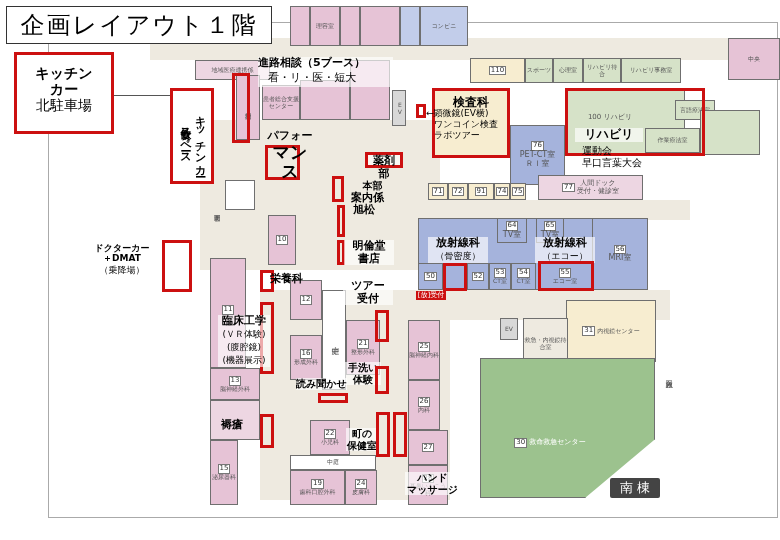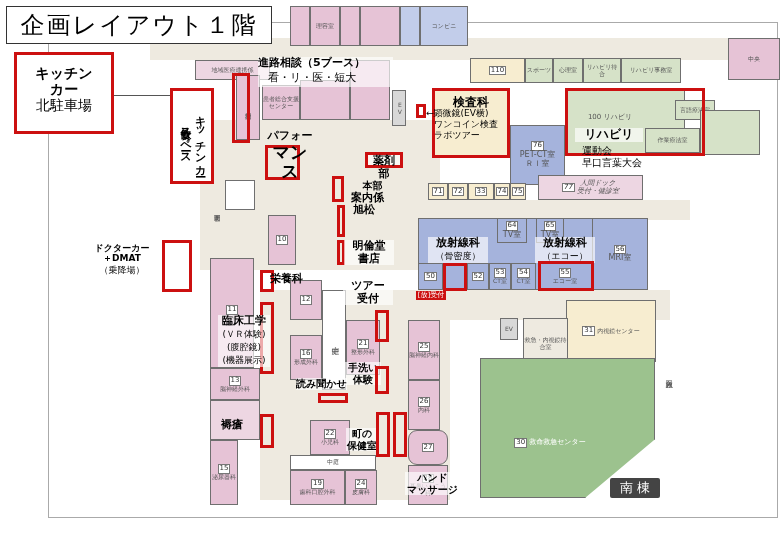--- a/index.html
+++ b/index.html
@@ -92,35 +92,35 @@
     <span>言語療法室</span>
   </div>
 <div class="abs room greenl" style="left:700px;top:110px;width:60px;height:45px;"></div>
 
 <div class="abs room cream" style="left:432px;top:88px;width:78px;height:70px;"></div>
 <div class="abs room blue tiny" style="left:510px;top:125px;width:55px;height:60px;flex-direction:column;">
   <span class="num">76</span>
   <span style="font-size:8px;">PET-CT室</span>
   <span style="font-size:8px;">ＲＩ室</span>
 </div>
-<div class="abs room pinkl tiny" style="left:538px;top:175px;width:105px;height:25px;font-style:italic;">
+<div class="abs room pinkl tiny" style="left:538px;top:175px;width:105px;height:25px;">
   <span class="num">77</span>
   <span style="display:flex;flex-direction:column;margin-left:2px;font-size:7px;">
     <span>人間ドック</span>
     <span>受付・健診室</span>
   </span>
 </div>
 <div class="abs room cream tiny" style="left:428px;top:183px;width:20px;height:17px;">
     <span class="num">71</span>
   </div>
 <div class="abs room cream tiny" style="left:448px;top:183px;width:20px;height:17px;">
     <span class="num">72</span>
   </div>
 <div class="abs room cream tiny" style="left:468px;top:183px;width:26px;height:17px;">
-    <span class="num">33</span>
+    <span class="num">91</span>
   </div>
 <div class="abs room cream tiny" style="left:494px;top:183px;width:16px;height:17px;">
     <span class="num">74</span>
   </div>
 <div class="abs room cream tiny" style="left:510px;top:183px;width:16px;height:17px;">
     <span class="num">75</span>
   </div>
 
 <div class="abs room blue" style="left:418px;top:218px;width:230px;height:72px;"></div>
 <div class="abs room blue tiny" style="left:497px;top:218px;width:30px;height:25px;flex-direction:column;">
@@ -154,21 +154,21 @@
   </div>
 <div class="abs room blue tiny" style="left:538px;top:263px;width:54px;height:27px;flex-direction:column;">
     <span class="num">55</span>
     <span>エコー室</span>
   </div>
 <div class="abs" style="left:416px;top:291px;width:30px;height:9px;background:#cc1010;color:#fff;font-size:7px;text-align:center;line-height:9px;">[放]受付</div>
 
 <div class="abs room pink tiny" style="left:268px;top:215px;width:28px;height:50px;">
     <span class="num">10</span>
   </div>
-<div class="abs room pink tiny" style="left:210px;top:258px;width:44px;height:110px;flex-direction:column;">
+<div class="abs room pink tiny" style="left:210px;top:258px;width:36px;height:110px;flex-direction:column;">
     <span class="num">11</span>
     <span>外科</span>
   </div>
 <div class="abs room pink tiny" style="left:290px;top:280px;width:32px;height:40px;">
     <span class="num">12</span>
   </div>
 <div class="abs room pink tiny" style="left:290px;top:335px;width:32px;height:45px;flex-direction:column;">
     <span class="num">16</span>
     <span>形成外科</span>
   </div>
@@ -208,21 +208,21 @@
     <span>歯科口腔外科</span>
   </div>
 <div class="abs room pink tiny" style="left:345px;top:470px;width:32px;height:35px;flex-direction:column;">
     <span class="num">24</span>
     <span>皮膚科</span>
   </div>
 <div class="abs room pink tiny" style="left:408px;top:465px;width:40px;height:40px;flex-direction:column;">
     <span class="num">28</span>
     <span>耳鼻いんこう科</span>
   </div>
-<div class="abs room pink tiny" style="left:408px;top:430px;width:40px;height:35px;border-radius:9px;">
+<div class="abs room pink tiny" style="left:408px;top:430px;width:40px;height:35px;">
     <span class="num">27</span>
   </div>
 
 <div class="abs room cream tiny" style="left:566px;top:300px;width:90px;height:62px;">
     <span class="num">31</span>
     <span style="margin-left:2px;">内視鏡センター</span>
   </div>
 <div class="abs room corr tiny" style="left:523px;top:318px;width:45px;height:52px;">
     <span>救急・内視鏡待合室</span>
   </div>

